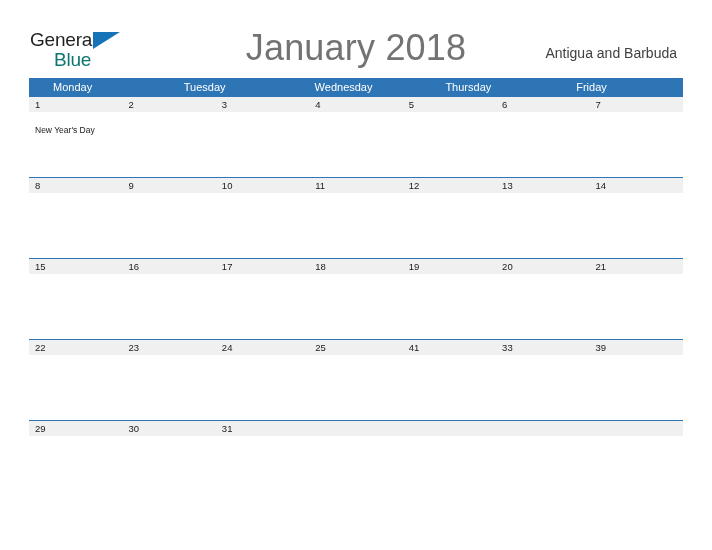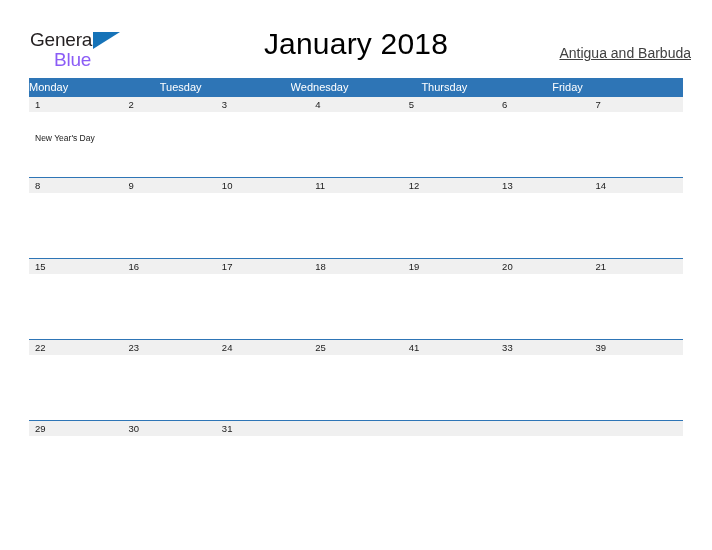--- a/index.html
+++ b/index.html
@@ -53,63 +53,62 @@
     width: 0;
     height: 0;
     border-left: 27px solid #1673b8;
     border-bottom: 17px solid transparent;
   }
   .logo-row2 {
     position: absolute;
     left: 24px;
     top: 20px;
     font-size: 19px;
-    color: #8b5cf6;
+    color: #0f766e;
     letter-spacing: -0.2px;
     white-space: nowrap;
   }
   .month-title {
     position: absolute;
     left: 0;
     top: 27px;
     width: 712px;
     text-align: center;
-    font-size: 30px;
-    color: #000000;
+    font-size: 36px;
+    color: #737373;
     font-weight: normal;
     letter-spacing: 0.2px;
   }
   .locale-name {
     position: absolute;
-    right: 30px;
+    right: 44px;
     top: 45px;
     font-size: 14px;
     color: #404040;
     white-space: nowrap;
-    text-decoration: underline;
   }
 
   
   .calendar {
     position: absolute;
     left: 29px;
     top: 78px;
     width: 654px;
   }
   .dow-header {
     display: flex;
     background: #2e75b6;
     height: 18px;
   }
   .dow-cell {
     flex: 1 1 0;
     color: #ffffff;
     font-size: 11px;
     line-height: 18px;
-    padding-left: 0;
+    padding-left: 24px;
     box-sizing: border-box;
     white-space: nowrap;
     overflow: hidden;
   }
   .week {
     position: relative;
     height: 81px;
     border-top: 1px solid #2e75b6;
     box-sizing: border-box;
   }
@@ -130,21 +129,21 @@
     box-sizing: border-box;
   }
   .week-events {
     display: flex;
     height: 65px;
     background: #ffffff;
   }
   .event-cell {
     flex: 1 1 0;
     padding-left: 6px;
-    padding-top: 21px;
+    padding-top: 13px;
     box-sizing: border-box;
   }
   .event-text {
     font-size: 8.5px;
     line-height: 11px;
     color: #1a1a1a;
     white-space: nowrap;
   }
 </style>
 </head>

